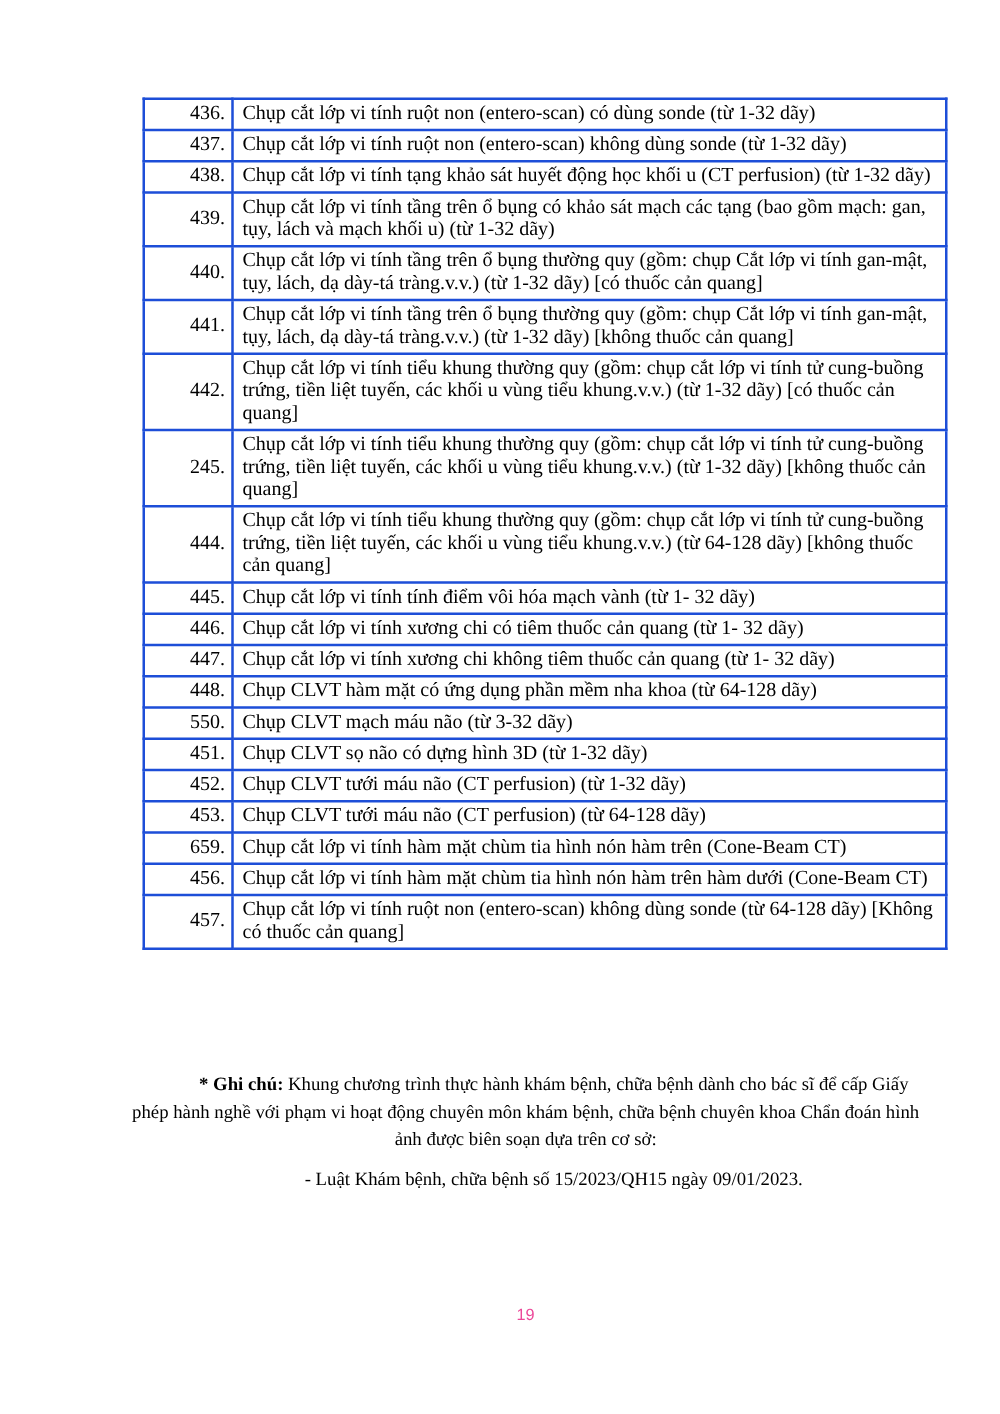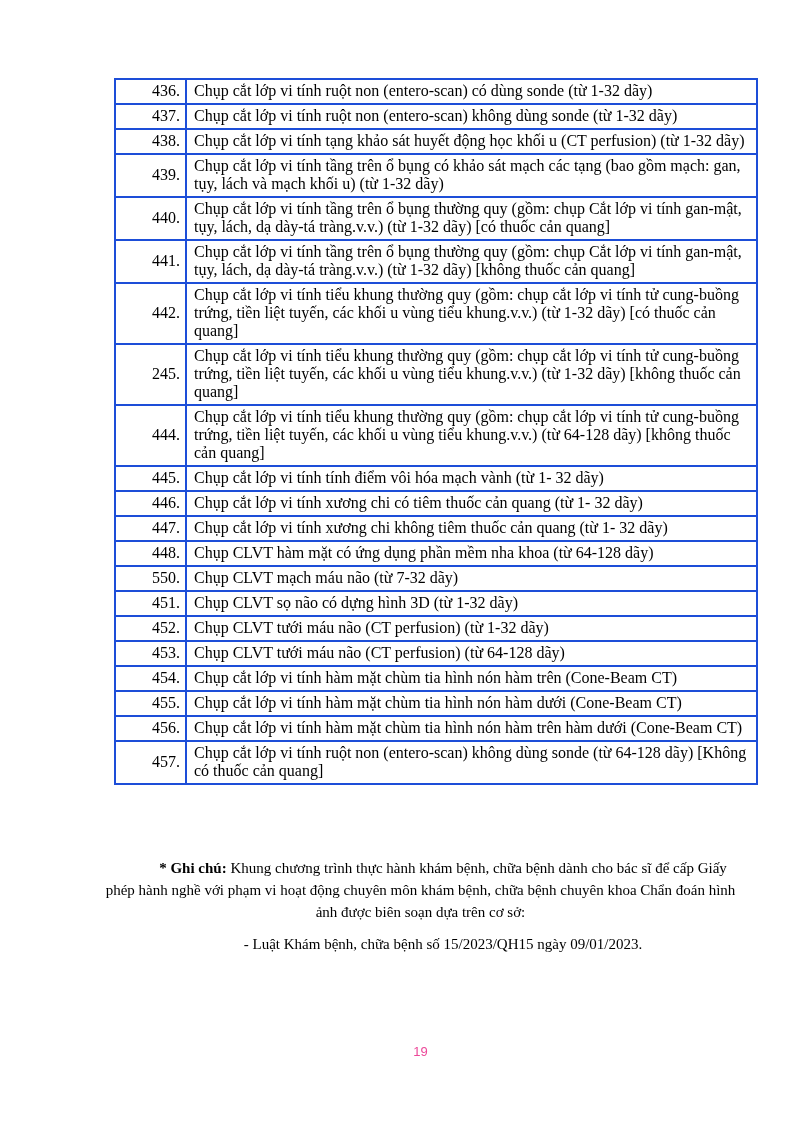--- a/index.html
+++ b/index.html
@@ -145,47 +145,43 @@
         </tr>
 
         <tr>
           <td class="cell-no">448.</td>
           <td class="cell-desc">Chụp CLVT hàm mặt có ứng dụng phần mềm nha khoa (từ 64-128 dãy)</td>
         </tr>
 
 
         <tr>
           <td class="cell-no">550.</td>
-          <td class="cell-desc">Chụp CLVT mạch máu não (từ 7-32 dãy)</td>
+          <td class="cell-desc">Chụp CLVT mạch máu não (từ 3-32 dãy)</td>
         </tr>
 
         <tr>
           <td class="cell-no">451.</td>
           <td class="cell-desc">Chụp CLVT sọ não có dựng hình 3D (từ 1-32 dãy)</td>
         </tr>
 
         <tr>
           <td class="cell-no">452.</td>
           <td class="cell-desc">Chụp CLVT tưới máu não (CT perfusion) (từ 1-32 dãy)</td>
         </tr>
 
         <tr>
           <td class="cell-no">453.</td>
           <td class="cell-desc">Chụp CLVT tưới máu não (CT perfusion) (từ 64-128 dãy)</td>
         </tr>
 
         <tr>
-          <td class="cell-no">454.</td>
+          <td class="cell-no">659.</td>
           <td class="cell-desc">Chụp cắt lớp vi tính hàm mặt chùm tia hình nón hàm trên (Cone-Beam CT)</td>
         </tr>
 
-        <tr>
-          <td class="cell-no">455.</td>
-          <td class="cell-desc">Chụp cắt lớp vi tính hàm mặt chùm tia hình nón hàm dưới (Cone-Beam CT)</td>
-        </tr>
 
         <tr>
           <td class="cell-no">456.</td>
           <td class="cell-desc">Chụp cắt lớp vi tính hàm mặt chùm tia hình nón hàm trên hàm dưới (Cone-Beam CT)</td>
         </tr>
 
         <tr>
           <td class="cell-no">457.</td>
           <td class="cell-desc">Chụp cắt lớp vi tính ruột non (entero-scan) không dùng sonde (từ 64-128 dãy) [Không có thuốc cản quang]</td>
         </tr>

